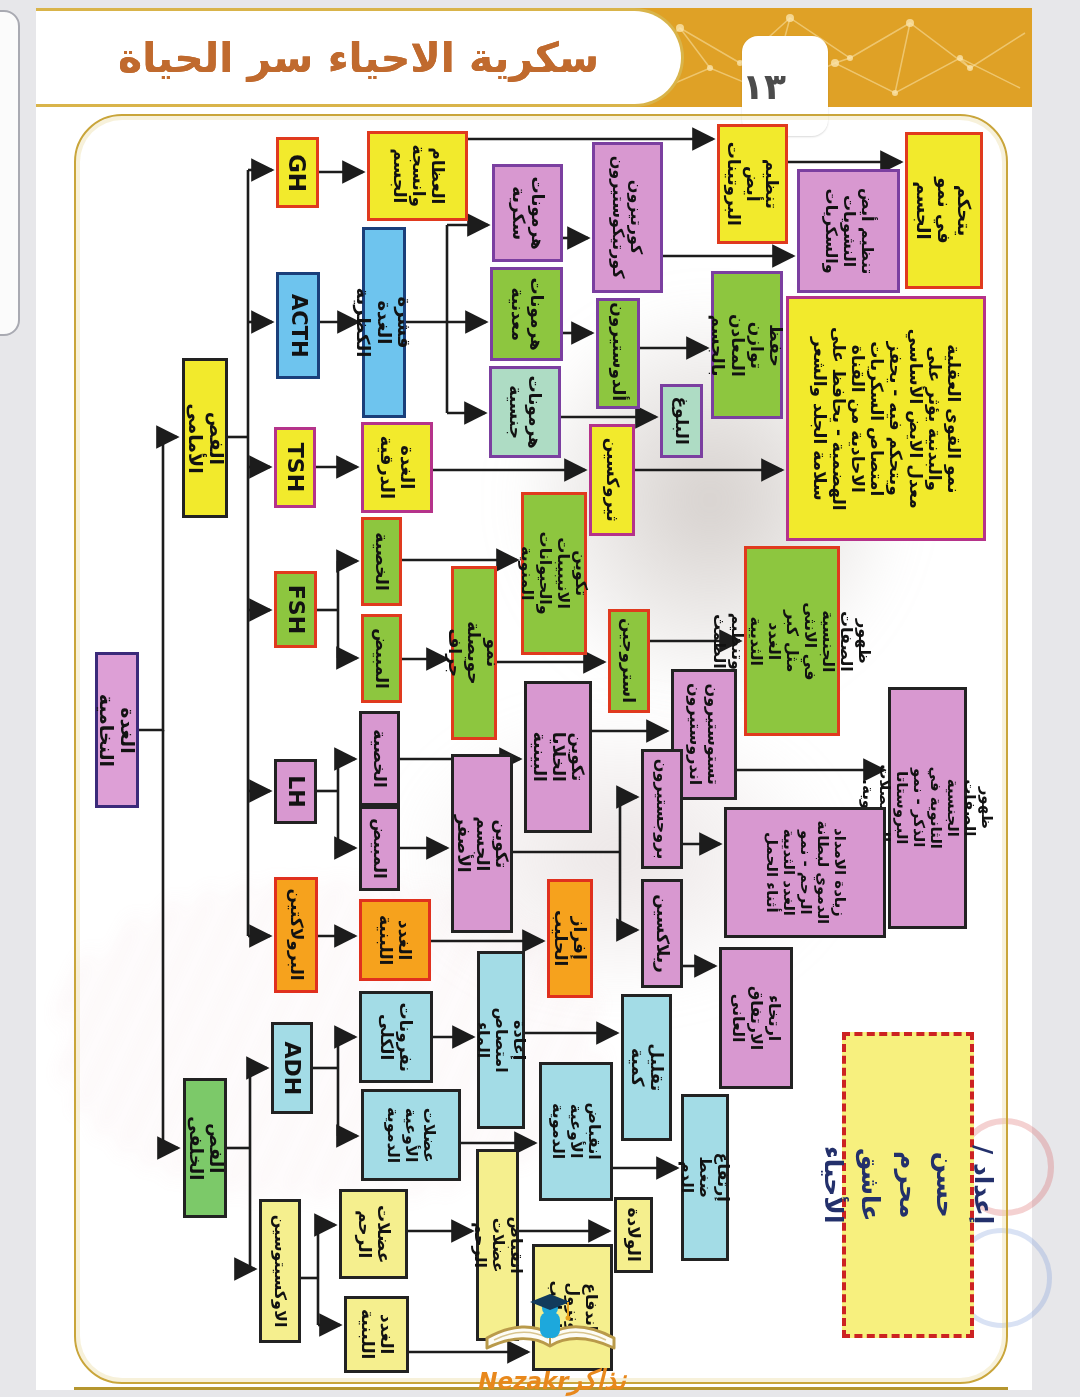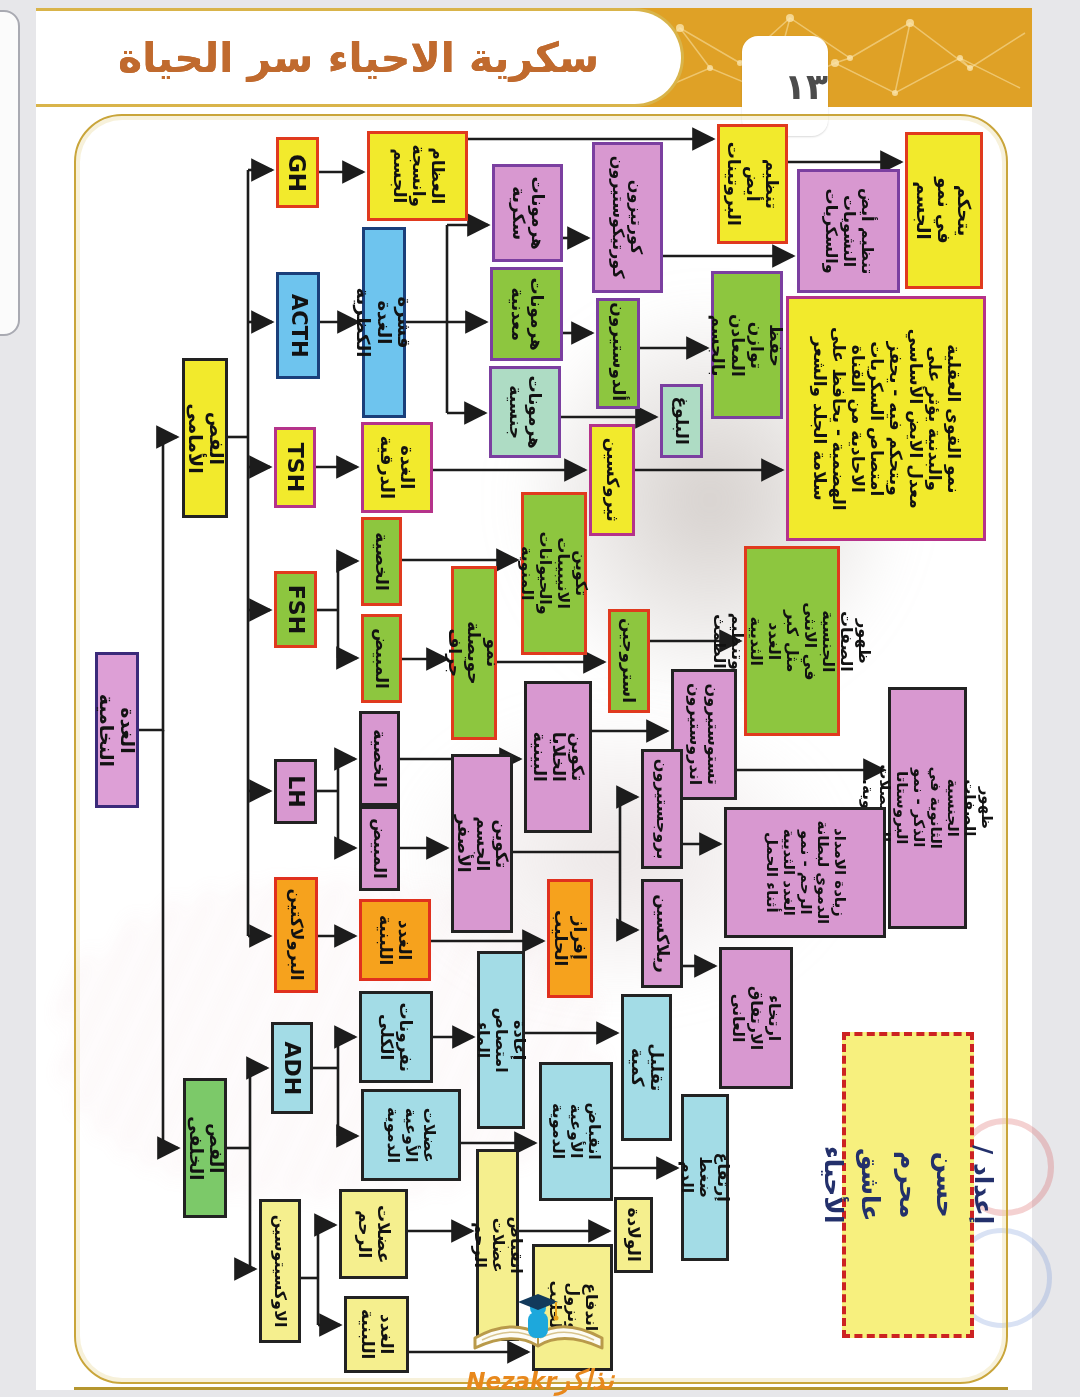--- a/index.html
+++ b/index.html
@@ -11,21 +11,21 @@
 
   
   .banner{position:absolute;left:620px;top:8px;width:412px;height:99px;background:#dfa126;overflow:hidden;}
   .banner svg{position:absolute;left:0;top:0;}
   .title-label{position:absolute;left:36px;top:8px;width:648px;height:99px;background:#ffffff;
                border-radius:0 70px 70px 0;border:3px solid #d9b44a;border-left:none;
                display:flex;align-items:center;justify-content:center;box-sizing:border-box;}
   .title-label .t{color:#c06a2e;font-weight:bold;font-size:41px;direction:rtl;letter-spacing:0;
                   text-shadow:0 0 0 #c06a2e;}
   .page-tab{position:absolute;left:742px;top:36px;width:86px;height:100px;background:#ffffff;
-            border-radius:16px;display:flex;align-items:center;justify-content:flex-end;
+            border-radius:16px;display:flex;align-items:center;justify-content:flex-start;
             box-shadow:0 1px 2px rgba(0,0,0,.15);}
   .page-tab .n{font-size:36px;color:#4c4c4c;font-weight:bold;}
 
   
   .frame{position:absolute;left:74px;top:114px;width:934px;height:1270px;box-sizing:border-box;
          border:2.5px solid #c9a53a;border-radius:48px;box-shadow:inset 0 0 0 4px rgba(233,214,150,.35);}
   .frame-underline{position:absolute;left:74px;top:1387px;width:934px;height:3px;background:#b5962f;}
   .canvas{position:absolute;left:0;top:0;width:1080px;height:1397px;}
   .edges{position:absolute;left:0;top:0;z-index:1;}
   .node{position:absolute;display:flex;align-items:center;justify-content:center;box-sizing:border-box;
@@ -40,21 +40,21 @@
              background:radial-gradient(closest-side,rgba(178,168,162,.55),rgba(178,168,162,0) 72%);}
   .blob.neck{left:300px;top:640px;width:640px;height:430px;
              background:radial-gradient(closest-side,rgba(205,190,190,.4),rgba(205,190,190,0) 70%);}
   .blob.shirt{left:60px;top:880px;width:540px;height:320px;border-radius:45%;filter:blur(10px);opacity:.45;
               background:repeating-linear-gradient(115deg,rgba(226,165,175,.55) 0 6px,rgba(255,255,255,0) 6px 28px);}
   .stamp{position:absolute;border-radius:50%;z-index:0;}
   .stamp.red{left:956px;top:1118px;width:86px;height:86px;border:6px solid rgba(214,90,90,.28);}
   .stamp.blue{left:952px;top:1228px;width:90px;height:90px;border:5px solid rgba(120,150,215,.28);}
 
   
-  .logo{position:absolute;left:460px;top:1290px;width:160px;height:104px;z-index:3;}
+  .logo{position:absolute;left:472px;top:1290px;width:160px;height:104px;z-index:3;}
   .logo .brand{position:absolute;left:0;top:74px;width:160px;text-align:center;direction:rtl;
                font-size:27px;font-weight:bold;color:#e8881c;font-style:italic;}
   .logo .brand .en{font-size:23px;}
 </style>
 </head>
 <body>
 
 <div class="stage">
   <div class="page"></div>
   <div class="side-card"></div>

